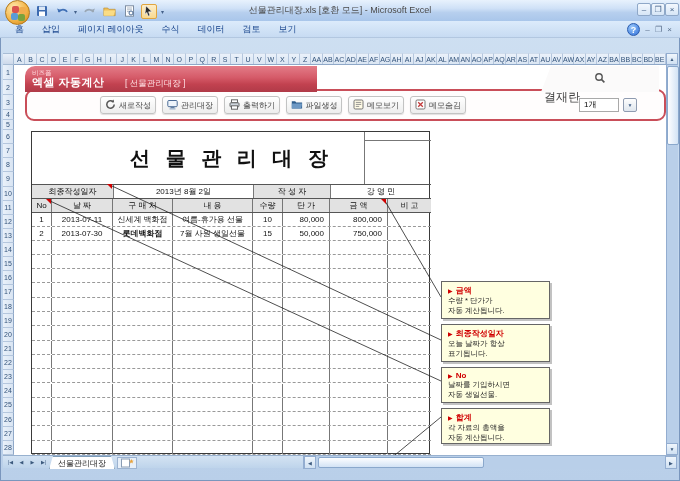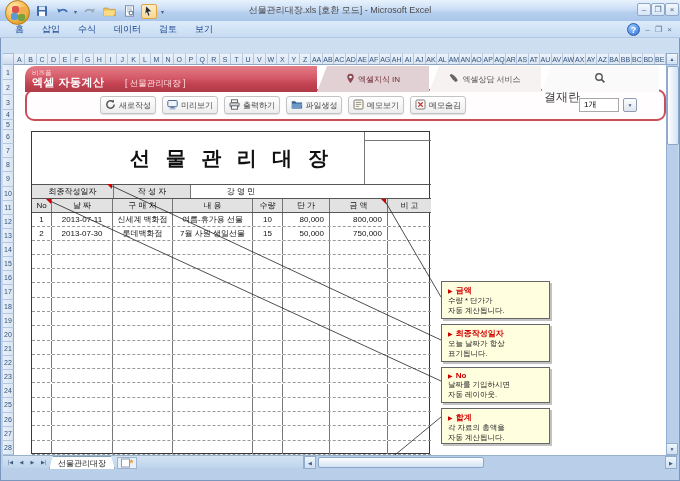--- a/index.html
+++ b/index.html
@@ -186,20 +186,21 @@
     <div id="win-title" class="abs">선물관리대장.xls  [호환 모드] - Microsoft Excel</div>
     <div class="winctl abs" style="left:637px">–</div>
     <div class="winctl abs" style="left:651px">❐</div>
     <div class="winctl abs" style="left:665px">×</div>
   </div>
 
   <div id="ribbonrow" class="abs">
     <div id="ribbon-tabs" class="abs">
         <div class="rtab">홈</div>
         <div class="rtab">삽입</div>
+        <div class="rtab">페이지 레이아웃</div>
         <div class="rtab">수식</div>
         <div class="rtab">데이터</div>
         <div class="rtab">검토</div>
         <div class="rtab">보기</div>
       </div>
     <div id="help-btn" class="abs">?</div>
     <div class="wbctl abs" style="left:642px">–</div>
     <div class="wbctl abs" style="left:653px">❐</div>
     <div class="wbctl abs" style="left:664px">×</div>
   </div>
@@ -296,33 +297,20 @@
       <div class="rowh" style="height: 14.13px;">28</div>
     </div>
 
   <div id="grid" class="abs">
 
     <div id="band" class="abs">
       <div id="brand-small" class="abs">비즈폼</div>
       <div id="brand" class="abs">엑셀 자동계산</div>
       <div id="doc-label" class="abs">[ 선물관리대장 ]</div>
     </div>
-    <div id="btab1" class="btab abs">
-      <span><svg width="9" height="11" viewBox="0 0 9 11">
-            <path d="M4.5 0.8a3.2 3.2 0 0 1 3.2 3.2c0 2.4-3.2 6.2-3.2 6.2S1.3 6.4 1.3 4A3.2 3.2 0 0 1 4.5 0.8z" fill="#8d4a52"></path>
-            <circle cx="4.5" cy="4" r="1.3" fill="#fff"></circle>
-          </svg></span>
-      <span>엑셀지식 IN</span>
-    </div>
-    <div id="btab2" class="btab abs">
-      <span><svg width="10" height="10" viewBox="0 0 11 11">
-            <path d="M2 1.2c3 0.6 6.4 4 7.6 7l-2 1.6C6 9 4.6 7.6 3.4 6.2 2.2 4.8 1.4 3.6 0.8 2.6z" fill="#666"></path>
-          </svg></span>
-      <span>엑셀상담 서비스</span>
-    </div>
     <div id="btab3" class="btab abs">
       <span><svg width="12" height="12" viewBox="0 0 12 12">
             <circle cx="5" cy="5" r="3.2" fill="none" stroke="#555" stroke-width="1.4"></circle>
             <path d="M7.4 7.4l3 3" stroke="#555" stroke-width="1.6"></path>
           </svg></span>
     </div>
 
     <div id="panel" class="abs"></div>
     <div id="toolbar-buttons">
         <div class="tbtn abs" style="left: 86px;">
@@ -331,21 +319,21 @@
               <path d="M8.6 0.4l0.5 3-3-0.4z" fill="#555"></path>
             </svg></span>
           <span>새로작성</span>
         </div>
         <div class="tbtn abs" style="left: 148px;">
           <span><svg width="11" height="11" viewBox="0 0 11 11">
               <rect x="0.8" y="1.5" width="9.4" height="6.2" rx="1" fill="#eef4fb" stroke="#4a6b96"></rect>
               <rect x="3.5" y="8.2" width="4" height="1" fill="#4a6b96"></rect>
               <rect x="2.5" y="9.4" width="6" height="1" fill="#8aa5c4"></rect>
             </svg></span>
-          <span>미리보기</span>
+          <span>관리대장</span>
         </div>
         <div class="tbtn abs" style="left: 210px;">
           <span><svg width="11" height="11" viewBox="0 0 11 11">
               <rect x="2.5" y="0.8" width="6" height="3" fill="#fff" stroke="#666"></rect>
               <rect x="1" y="3.8" width="9" height="4" rx="0.8" fill="#cfd6dd" stroke="#666"></rect>
               <rect x="2.5" y="6.8" width="6" height="3.4" fill="#fff" stroke="#666"></rect>
             </svg></span>
           <span>출력하기</span>
         </div>
         <div class="tbtn abs" style="left: 272px;">
@@ -374,20 +362,21 @@
     <div id="approval-value" class="abs">1개</div>
     <div id="approval-drop" class="abs">▼</div>
 
     <div id="ledger" class="abs">
       <div id="ledger-title" class="abs">선 물 관 리 대 장</div>
       <div id="lt-vline" class="abs"></div>
       <div id="lt-hline" class="abs"></div>
       <div id="ledger-rows">
           <div class="lrow abs solid-b solid-t" style="top: 52px; height: 14.5px;">
             <div class="lcell gray" style="width: 82px;">최종작성일자</div>
+            <div class="lcell" style="width: 140px;">2013년 8월 2일</div>
             <div class="lcell gray" style="width: 77px;">작 성 자</div>
             <div class="lcell" style="width: 100px;">강 영 민</div>
           </div>
           <div class="lrow abs solid-b" style="top: 66.5px; height: 14px;">
             <div class="lcell gray" style="width: 20px;">No</div>
             <div class="lcell gray" style="width: 61px;">날 짜</div>
             <div class="lcell gray" style="width: 60px;">구 매 처</div>
             <div class="lcell gray" style="width: 80px;">내    용</div>
             <div class="lcell gray" style="width: 30px;">수량</div>
             <div class="lcell gray" style="width: 47px;">단 가</div>
@@ -400,21 +389,21 @@
             <div class="lcell" style="width: 60px;">신세계 백화점</div>
             <div class="lcell" style="width: 80px;">여름-휴가용 선물</div>
             <div class="lcell" style="width: 30px;">10</div>
             <div class="lcell r" style="width: 47px;">80,000</div>
             <div class="lcell r" style="width: 58px;">800,000</div>
             <div class="lcell" style="width: 43px;"></div>
           </div>
           <div class="lrow abs dash-b" style="top: 94.5px; height: 14px;">
             <div class="lcell" style="width: 20px;">2</div>
             <div class="lcell" style="width: 61px;">2013-07-30</div>
-            <div class="lcell" style="width: 60px;">롯데백화점</div>
+            <div class="lcell" style="width: 60px; font-weight: bold;">롯데백화점</div>
             <div class="lcell" style="width: 80px;">7월 사원 생일선물</div>
             <div class="lcell" style="width: 30px;">15</div>
             <div class="lcell r" style="width: 47px;">50,000</div>
             <div class="lcell r" style="width: 58px;">750,000</div>
             <div class="lcell" style="width: 43px;"></div>
           </div>
           <div class="lrow abs dash-b" style="top: 108.5px; height: 14.3px;">
             <div class="lcell" style="width: 20px;"></div>
             <div class="lcell" style="width: 61px;"></div>
             <div class="lcell" style="width: 60px;"></div>
@@ -594,21 +583,21 @@
           </div>
           <div class="memo-line">오늘 날짜가 항상</div>
           <div class="memo-line">표기됩니다.</div>
         </div>
         <div class="memo abs" style="top: 302px; height: 36px;">
           <div class="memo-title">
             <span class="memo-bullet">▶</span>
             <span>No</span>
           </div>
           <div class="memo-line">날짜를 기입하시면</div>
-          <div class="memo-line">자동 레이아웃.</div>
+          <div class="memo-line">자동 생일선물.</div>
         </div>
         <div class="memo abs" style="top: 343px; height: 36px;">
           <div class="memo-title">
             <span class="memo-bullet">▶</span>
             <span>합계</span>
           </div>
           <div class="memo-line">각 자료의 총액을</div>
           <div class="memo-line">자동 계산됩니다.</div>
         </div>
       </div>

